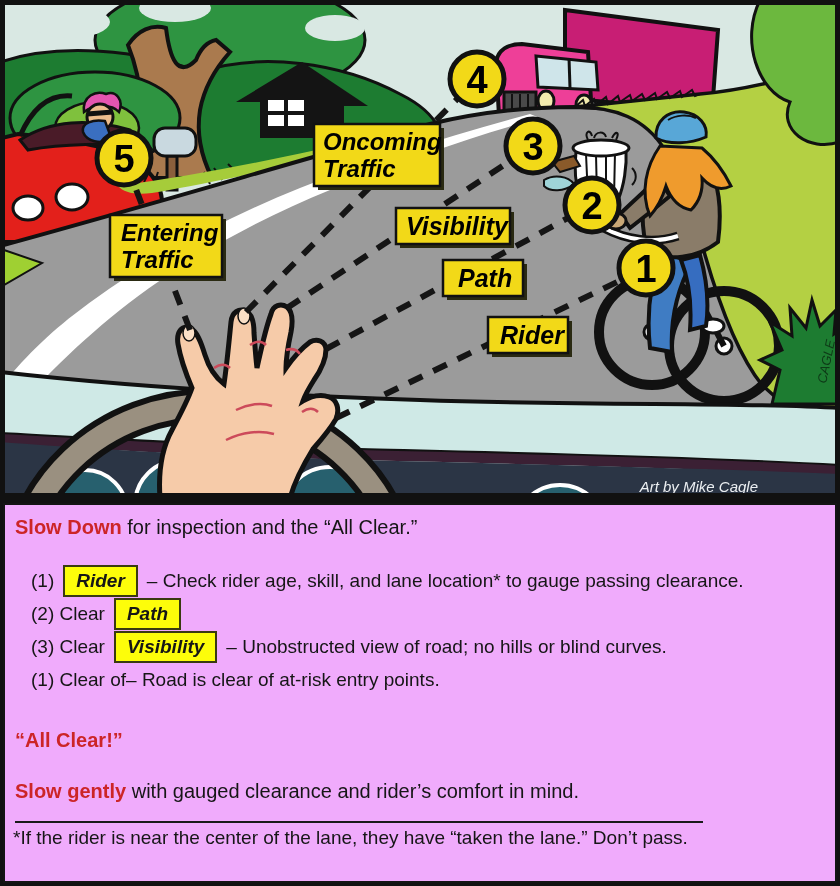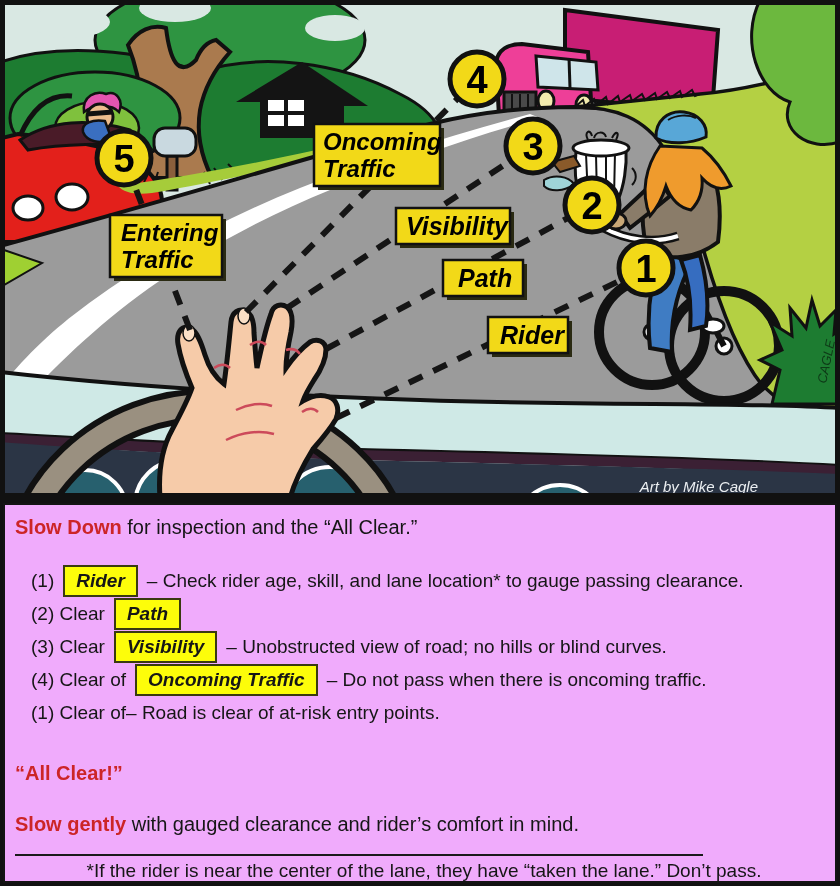--- a/index.html
+++ b/index.html
@@ -12,21 +12,21 @@
   .red{color:#cc2527;font-weight:bold;}
   .heading{margin:11px 0 0 10px;font-size:20px;}
   .items{margin-top:25px;}
   .row{height:33px;display:flex;align-items:center;padding-left:26px;font-size:19px;}
   .tag{background:#fdfd0a;border:2px solid #3a3a10;padding:3px 11px;
        font-weight:bold;font-style:italic;margin:-8px 9px;position:relative;
        white-space:nowrap;font-size:19px;}
   .allclear{margin:33px 0 11px 10px;font-size:20px;}
   .pass{margin:28px 0 0 10px;font-size:20px;}
   .divider{margin:18px 0 0 10px;width:688px;border-top:2px solid #1a1a1a;}
-  .foot{margin:4px 0 0 8px;font-size:19px;text-align:center;}
+  .foot{margin:4px 0 0 8px;font-size:19px;}
   svg text{font-family:"Liberation Sans",sans-serif;}
 </style>
 </head>
 <body>
 
 <div class="stage">
 
   <svg class="art" viewBox="0 0 840 498">
 
     <rect x="0" y="0" width="840" height="498" fill="#d9e8e3"></rect>
@@ -218,25 +218,20 @@
       <div class="row">
         <span>(2) Clear</span>
         <span class="tag">Path</span>
       </div>
       <div class="row">
         <span>(3) Clear</span>
         <span class="tag">Visibility</span>
         <span>– Unobstructed view of road; no hills or blind curves.</span>
       </div>
       <div class="row">
-        <span>(4) Clear of</span>
-        <span class="tag">Oncoming Traffic</span>
-        <span>– Do not pass when there is oncoming traffic.</span>
-      </div>
-      <div class="row">
         <span>(1) Clear of</span>
         <span>– Road is clear of at-risk entry points.</span>
       </div>
     </div>
 
     <p class="allclear red">“All Clear!”</p>
 
     <p class="pass">
       <span class="red">Slow gently</span><span> with gauged clearance and rider’s comfort in mind.</span>
     </p>

